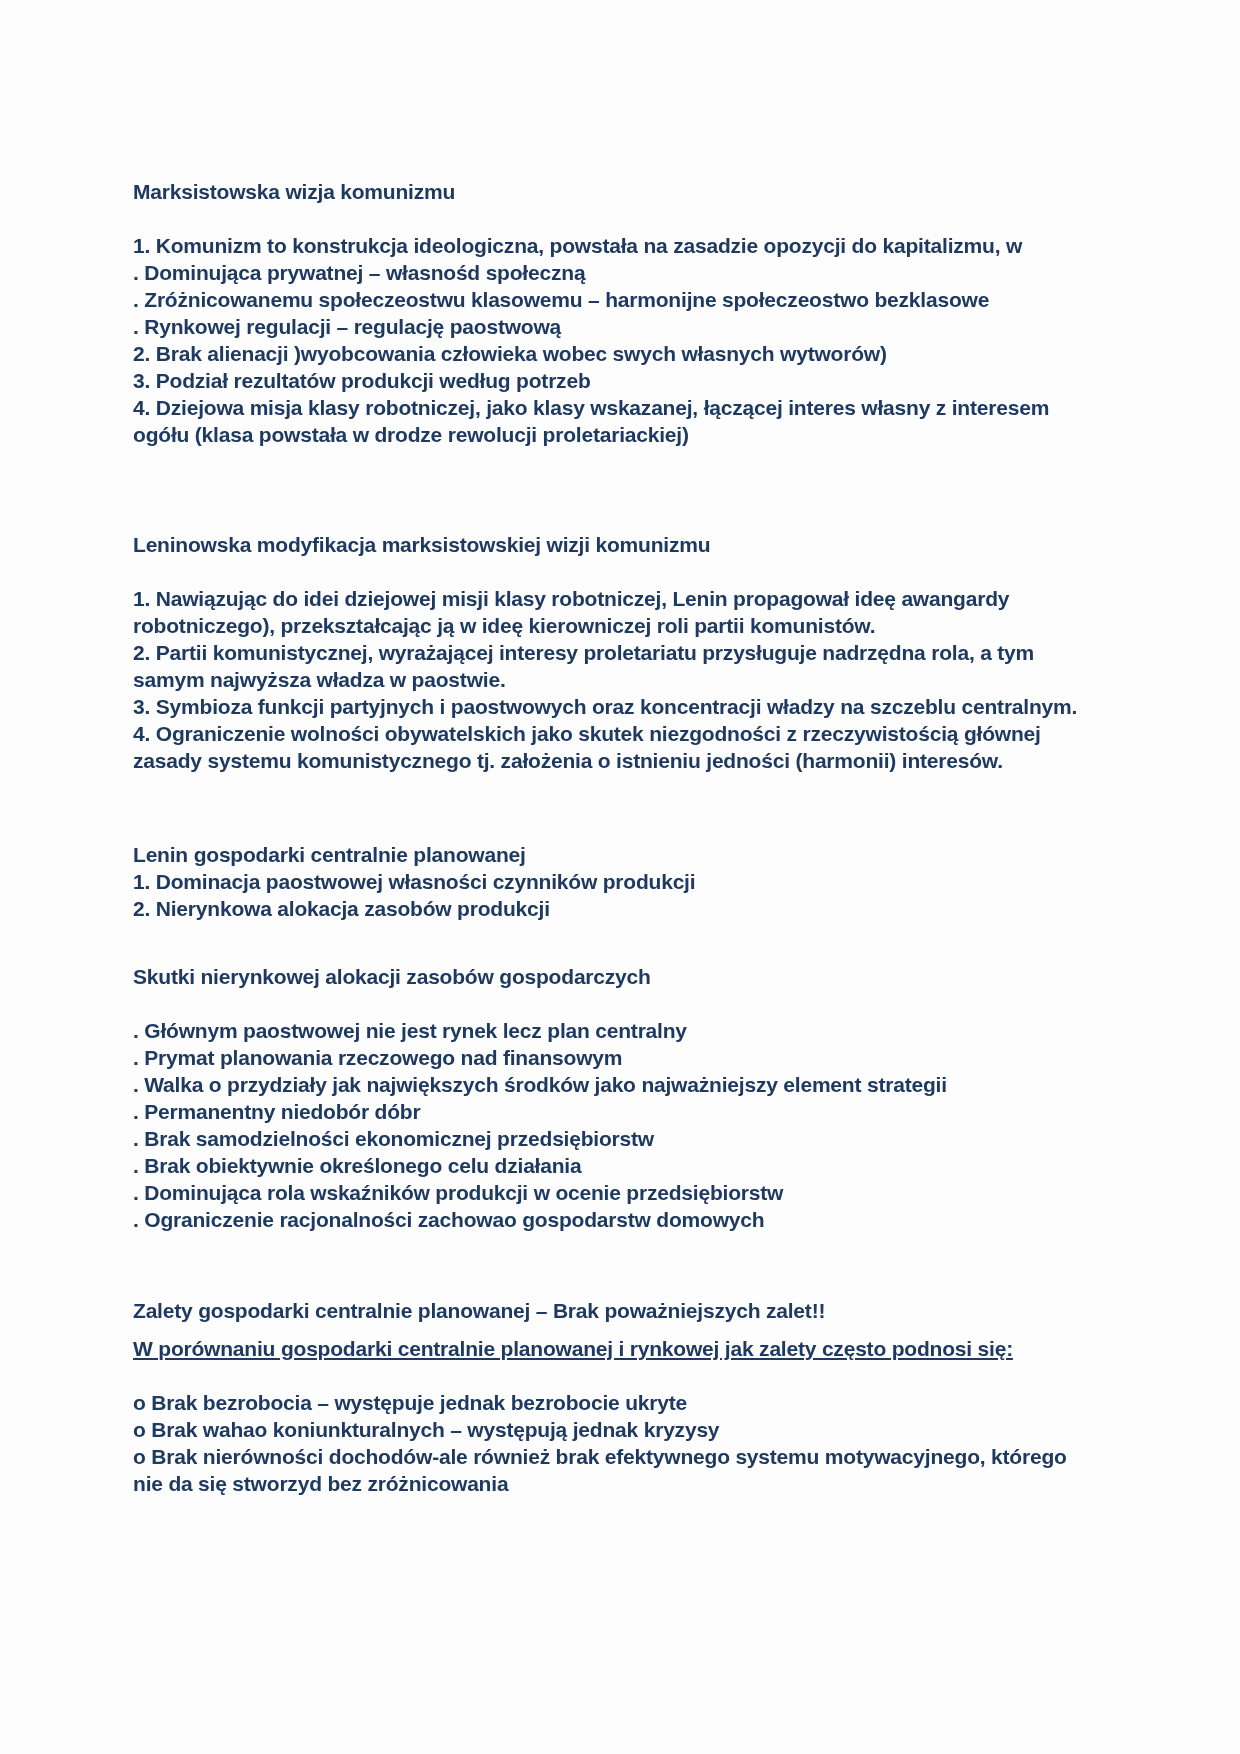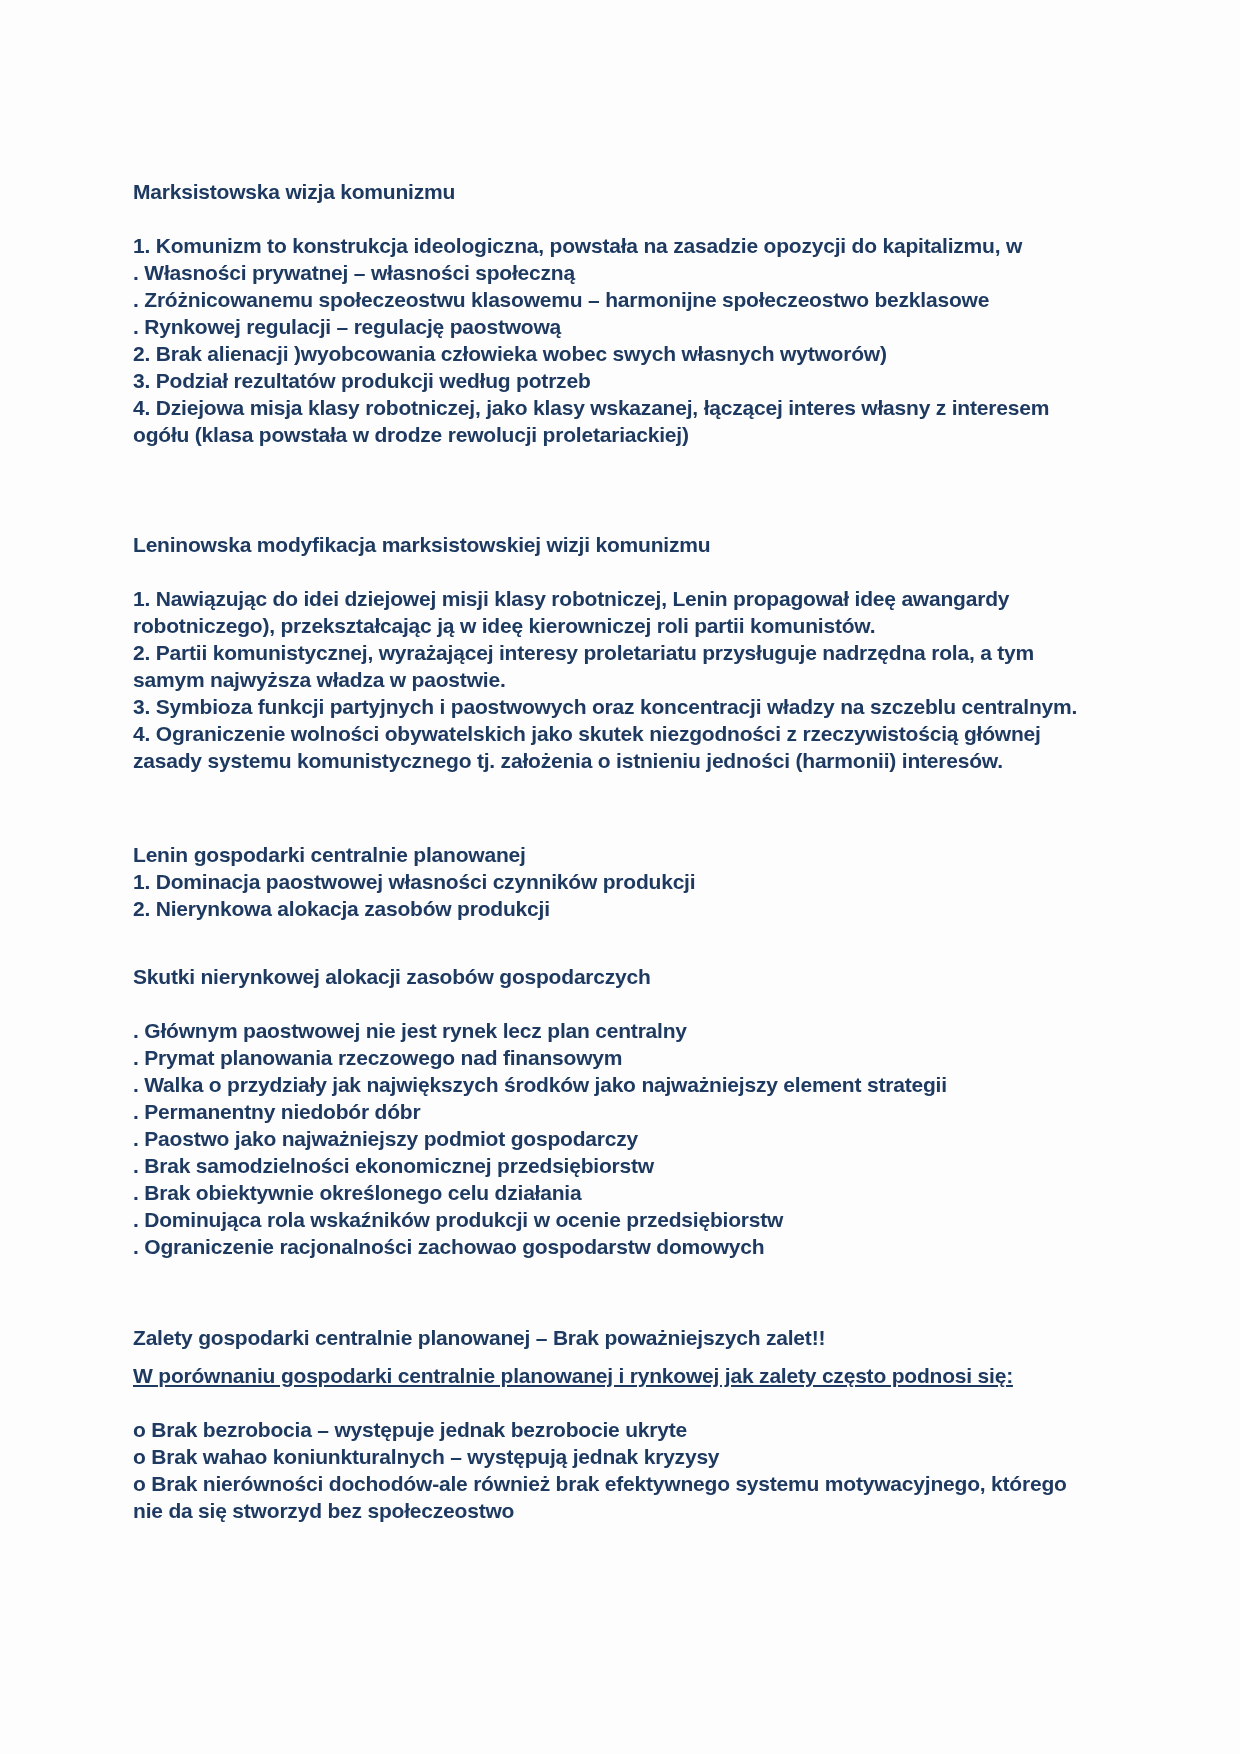--- a/index.html
+++ b/index.html
@@ -44,21 +44,21 @@
 <body>
 
 <div class="page">
 
   <div class="section sec-heading-marksistowska">
     <div class="line">Marksistowska wizja komunizmu</div>
   </div>
 
   <div class="section sec-para-komunizm">
     <div class="line">1. Komunizm to konstrukcja ideologiczna, powstała na zasadzie opozycji do kapitalizmu, w</div>
-    <div class="line">. Własności prywatnej – własności społeczną</div>
+    <div class="line">. Dominująca prywatnej – własnośd społeczną</div>
     <div class="line">. Zróżnicowanemu społeczeostwu klasowemu – harmonijne społeczeostwo bezklasowe</div>
     <div class="line">. Rynkowej regulacji – regulację paostwową</div>
     <div class="line">2. Brak alienacji )wyobcowania człowieka wobec swych własnych wytworów)</div>
     <div class="line">3. Podział rezultatów produkcji według potrzeb</div>
     <div class="line">4. Dziejowa misja klasy robotniczej, jako klasy wskazanej, łączącej interes własny z interesem</div>
     <div class="line">ogółu (klasa powstała w drodze rewolucji proletariackiej)</div>
   </div>
 
   <div class="section sec-heading-leninowska">
     <div class="line">Leninowska modyfikacja marksistowskiej wizji komunizmu</div>
@@ -82,35 +82,34 @@
 
   <div class="section sec-heading-skutki">
     <div class="line">Skutki nierynkowej alokacji zasobów gospodarczych</div>
   </div>
 
   <div class="section sec-list-skutki">
     <div class="line">. Głównym paostwowej nie jest rynek lecz plan centralny</div>
     <div class="line">. Prymat planowania rzeczowego nad finansowym</div>
     <div class="line">. Walka o przydziały jak największych środków jako najważniejszy element strategii</div>
     <div class="line">. Permanentny niedobór dóbr</div>
-    <div class="line">. Paostwo jako najważniejszy podmiot gospodarczy</div>
     <div class="line">. Brak samodzielności ekonomicznej przedsiębiorstw</div>
     <div class="line">. Brak obiektywnie określonego celu działania</div>
     <div class="line">. Dominująca rola wskaźników produkcji w ocenie przedsiębiorstw</div>
     <div class="line">. Ograniczenie racjonalności zachowao gospodarstw domowych</div>
   </div>
 
   <div class="section sec-heading-zalety">
     <div class="line">Zalety gospodarki centralnie planowanej – Brak poważniejszych zalet!!</div>
   </div>
 
   <div class="section sec-para-porownanie">
     <div class="line">W porównaniu gospodarki centralnie planowanej i rynkowej jak zalety często podnosi się:</div>
   </div>
 
   <div class="section sec-list-zalety">
     <div class="line">o Brak bezrobocia – występuje jednak bezrobocie ukryte</div>
     <div class="line">o Brak wahao koniunkturalnych – występują jednak kryzysy</div>
     <div class="line">o Brak nierówności dochodów-ale również brak efektywnego systemu motywacyjnego, którego</div>
-    <div class="line">nie da się stworzyd bez społeczeostwo</div>
+    <div class="line">nie da się stworzyd bez zróżnicowania</div>
   </div>
 
 </div>
 
 </body></html>

